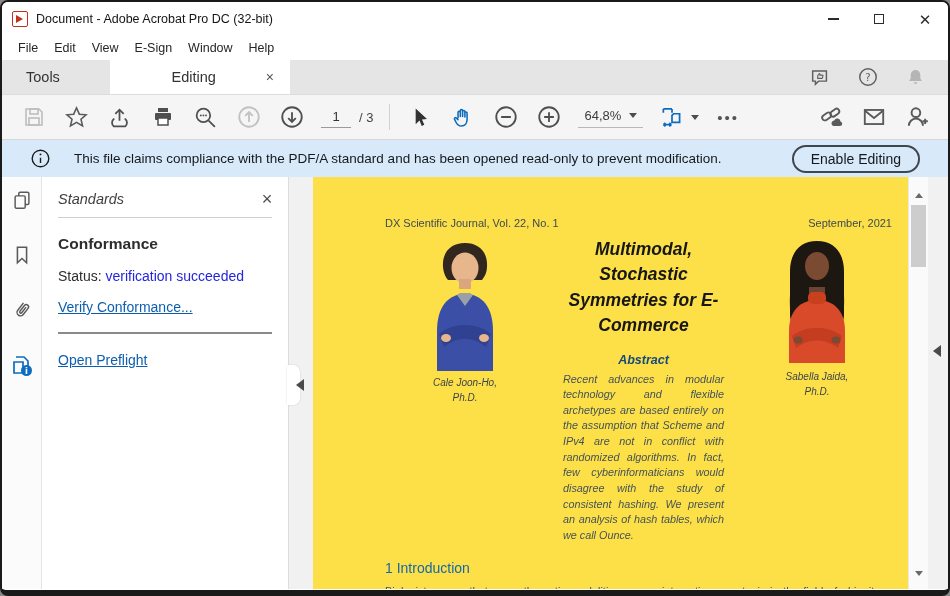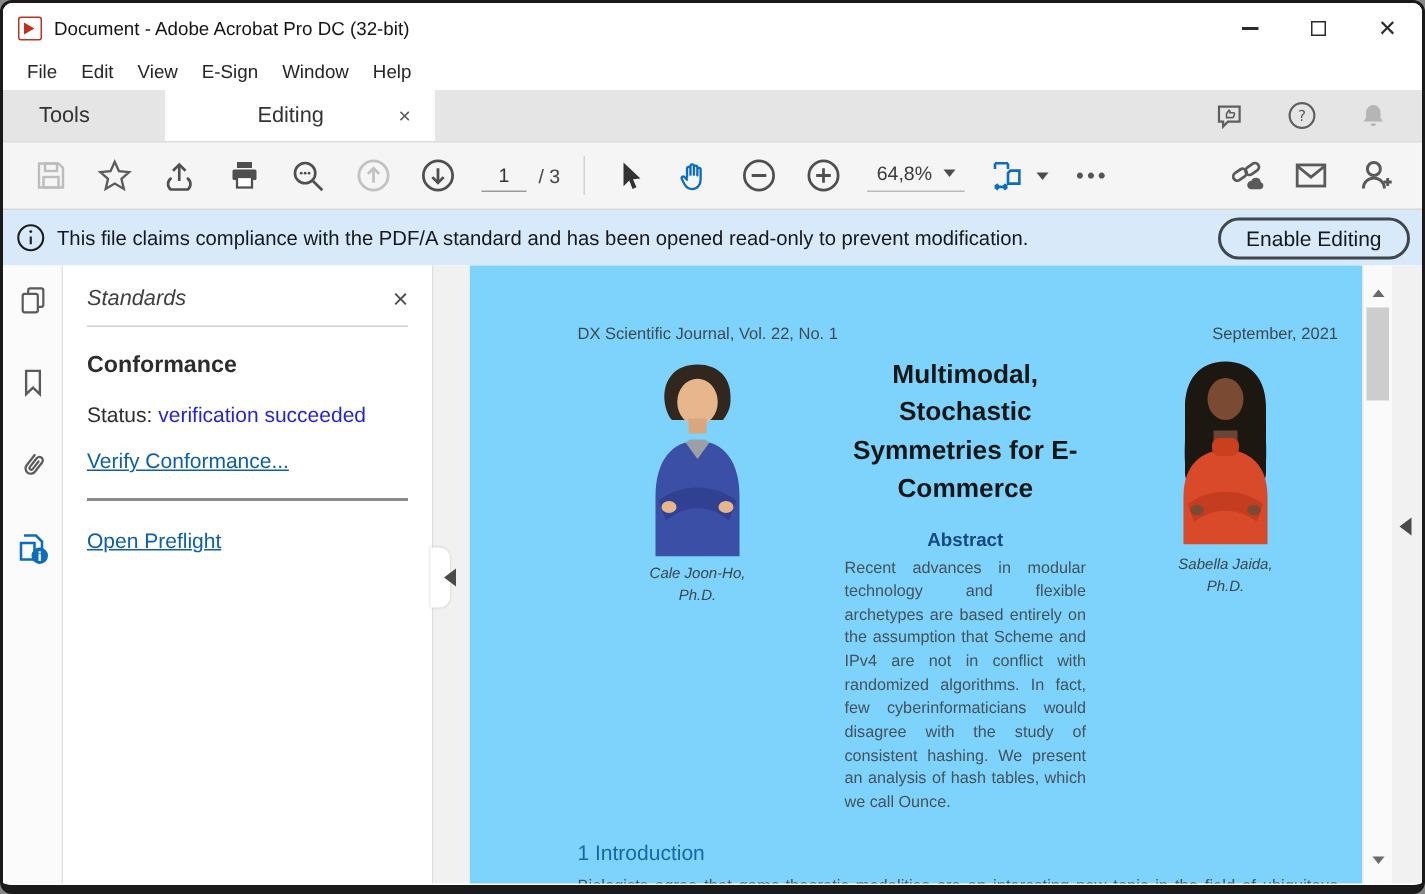--- a/index.html
+++ b/index.html
@@ -40,21 +40,21 @@
   .page-input { width:30px; border:none; border-bottom:1px solid #9b9b9b; background:transparent; text-align:center; font-size:13px; color:#333; font-family:inherit; height:22px; }
   .page-total { font-size:13px; color:#444; margin-left:8px; }
   .vsep { width:1px; height:26px; background:#d2d2d2; margin:0 8px; }
   .zoom-field { display:flex; align-items:center; gap:8px; border-bottom:1px solid #b9b9b9; padding:2px 6px 4px 6px; margin:0 8px; }
   .zoom-value { font-size:13px; color:#3c3c3c; }
   .caret { width:0; height:0; border-left:4.5px solid transparent; border-right:4.5px solid transparent; border-top:5px solid #4d4d4d; }
   .fit-group { display:flex; align-items:center; gap:6px; margin:0 8px; }
   .more-dots { font-size:15px; letter-spacing:2px; color:#555; margin:0 10px; }
   .toolbar-right { margin-left:auto; display:flex; align-items:center; }
   
-  .notif { height:37px; background:var(--notification-bg,#d8e9f9); display:flex; align-items:center; padding:0 8px; gap:7px; }
+  .notif { height:37px; background:var(--notification-bg,#d8e9f9); display:flex; align-items:center; padding:0 28px; gap:23px; }
   .notif-msg { font-size:13.5px; color:#15191d; flex:1; }
   .notif-btn { border:2px solid #40464d; border-radius:16px; background:transparent; padding:4px 17px; font-size:14px; color:#15191d; font-family:inherit; white-space:nowrap; }
   
   .main { height:412px; display:flex; position:relative; }
   .iconstrip { width:40px; background:#fbfbfb; border-right:1px solid #e4e4e4; display:flex; flex-direction:column; align-items:center; padding-top:10px; }
   .strip-btn { width:26px; height:26px; display:flex; align-items:center; justify-content:center; margin-bottom:29px; }
   .panel { width:247px; border-right:1px solid #ddd; background:#fff; padding:0 16px; font-size:14px; color:#2e2e2e; }
   .panel-header { display:flex; align-items:center; justify-content:space-between; padding:13px 0 9px 0; border-bottom:1px solid #cfcfcf;font-style:italic; }
   .panel-title { font-size:14.5px; color:#3f3f3f; }
   .panel-close { font-size:18px; color:#4d4d4d; line-height:1; }
@@ -63,25 +63,25 @@
   .kv .lab { font-style:italic; }
   .status-line { margin-top:15px; }
   .status-val { color:var(--status-blue,#2424dd); }
   .plink { display:inline-block; color:var(--link-blue,#0d5fae); text-decoration:underline; margin-top:15px; }
   .panel-div2 { height:2px; background:#8a8a8a; margin-top:17px; }
   .preflight { margin-top:18px;text-decoration:underline; }
   .gutter { width:24px; background:#f1f1f1; position:relative; }
   .gutter-pill { position:absolute; left:-2px; top:188px; width:13px; height:40px; background:#fff; border-radius:0 7px 7px 0; box-shadow:0 0 2px rgba(0,0,0,.15); }
   .collapse-left { position:absolute; left:7px; top:202px; width:0; height:0; border-top:6px solid transparent; border-bottom:6px solid transparent; border-right:8px solid #4a4a4a; }
   
-  .docarea { flex:1; background:#7dd3fc; overflow:hidden; }
+  .docarea { flex:1; background:#fde047; overflow:hidden; }
   .page { padding:40px 16px 0 72px; color:#44525a; }
   .doc-head { display:flex; justify-content:space-between; font-size:11px; color:#3e4a52; }
   .doc-cols { display:grid; grid-template-columns:160px 1fr 150px; margin-top:8px; column-gap:6px; }
-  .col-center { text-align:center; }
+  .col-center { text-align:center;font-style:italic; }
   .doc-title { font-size:17.5px; font-weight:bold; color:#171717; line-height:1.45; }
   .abs-title { font-size:12.5px; font-weight:bold; color:var(--abstract-heading-blue,#174a7c); margin-top:14px; }
   .abs-text { font-size:10.8px; line-height:1.45; text-align:justify; margin-top:5px; padding:0 12px; }
   .photo { display:block; margin:0 auto; }
   .caption { font-size:10px; font-style:italic; color:#3c454c; text-align:center; margin-top:6px; line-height:1.5; }
   .col-left .caption { margin-top:4px; }
   .intro-h { font-size:14px; color:var(--heading-blue,#1568a8); margin-top:16px; }
   .body-p { font-size:11px; line-height:1.52; text-align:justify; margin-top:7px; }
   
   .scrollbar { width:20px; background:#fafafa; border-left:1px solid #e9e9e9; position:relative; }

